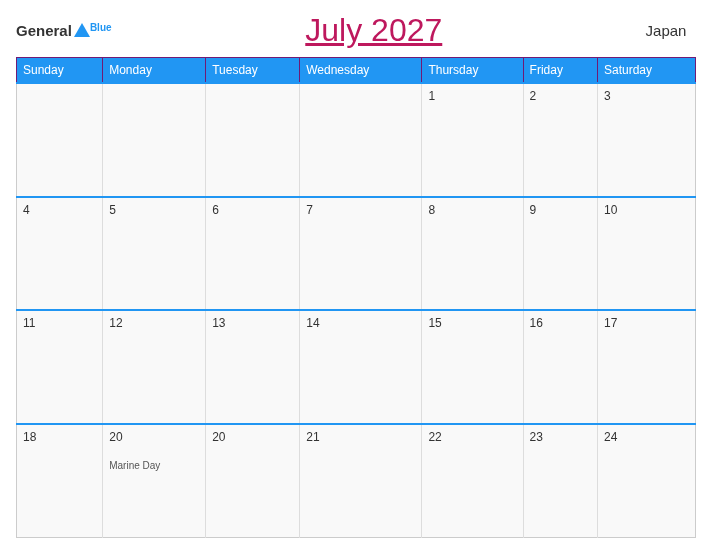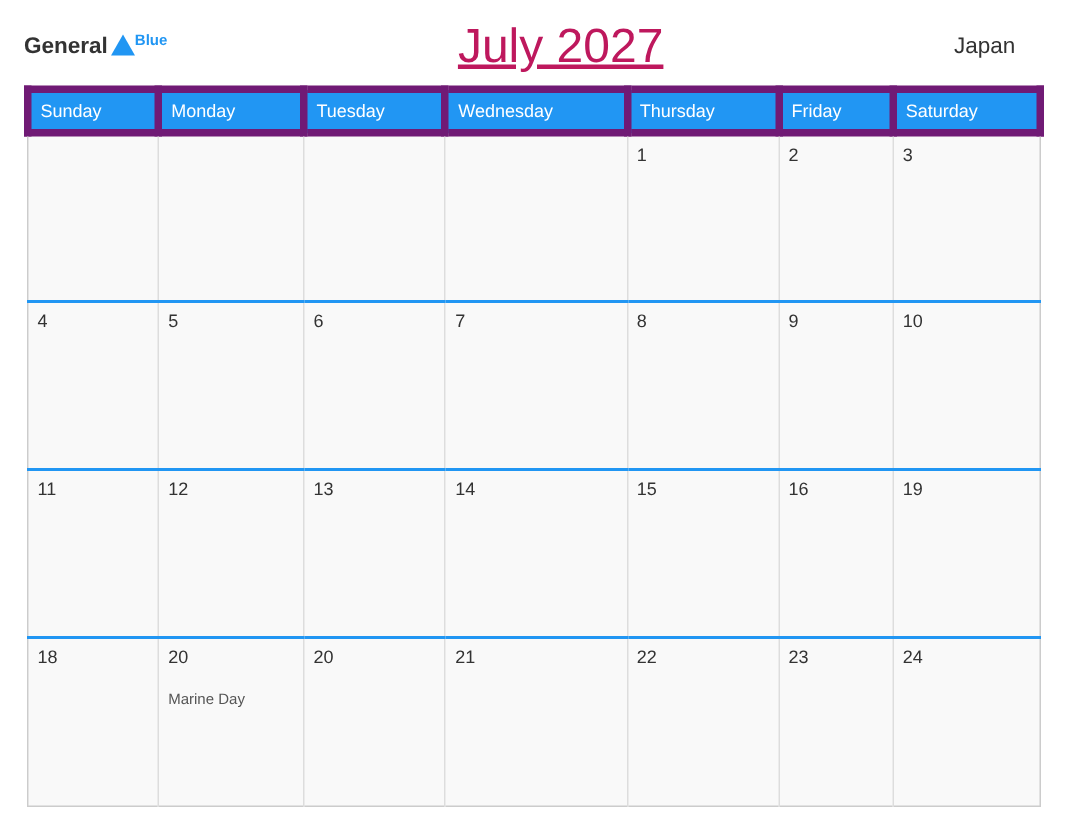--- a/index.html
+++ b/index.html
@@ -47,36 +47,36 @@
       font-weight: normal;
       color: #be185d;
       text-align: center;
       flex: 1;
       text-decoration: underline;
     }
     .country-label {
       font-size: 15px;
       color: #333;
       min-width: 60px;
-      text-align: left;
+      text-align: center;
     }
     .calendar {
       border: 1px solid #ccc;
       border-collapse: collapse;
       width: 100%;
       flex: 1;
     }
     .calendar thead tr th {
       background-color: #2196F3;
       color: #fff;
       font-size: 12px;
       font-weight: normal;
       padding: 5px 6px;
       text-align: left;
-      border: 5px solid #701a75;
+      border: 1px solid #701a75;
     }
     .calendar tbody tr td {
       border-top: 2px solid #2196F3;
       border-right: 1px solid #ddd;
       vertical-align: top;
       padding: 5px 6px;
       font-size: 12px;
       color: #333;
       height: 74px;
       background: #f9f9f9;
@@ -180,21 +180,21 @@
         <td>
           <span class="day-number">14</span>
         </td>
         <td>
           <span class="day-number">15</span>
         </td>
         <td>
           <span class="day-number">16</span>
         </td>
         <td>
-          <span class="day-number">19</span>
+          <span class="day-number">17</span>
         </td>
       </tr>
       <tr>
         <td>
           <span class="day-number">18</span>
         </td>
         <td>
           <span class="day-number">20</span>
           <span class="holiday-label">Marine Day</span>
         </td>

